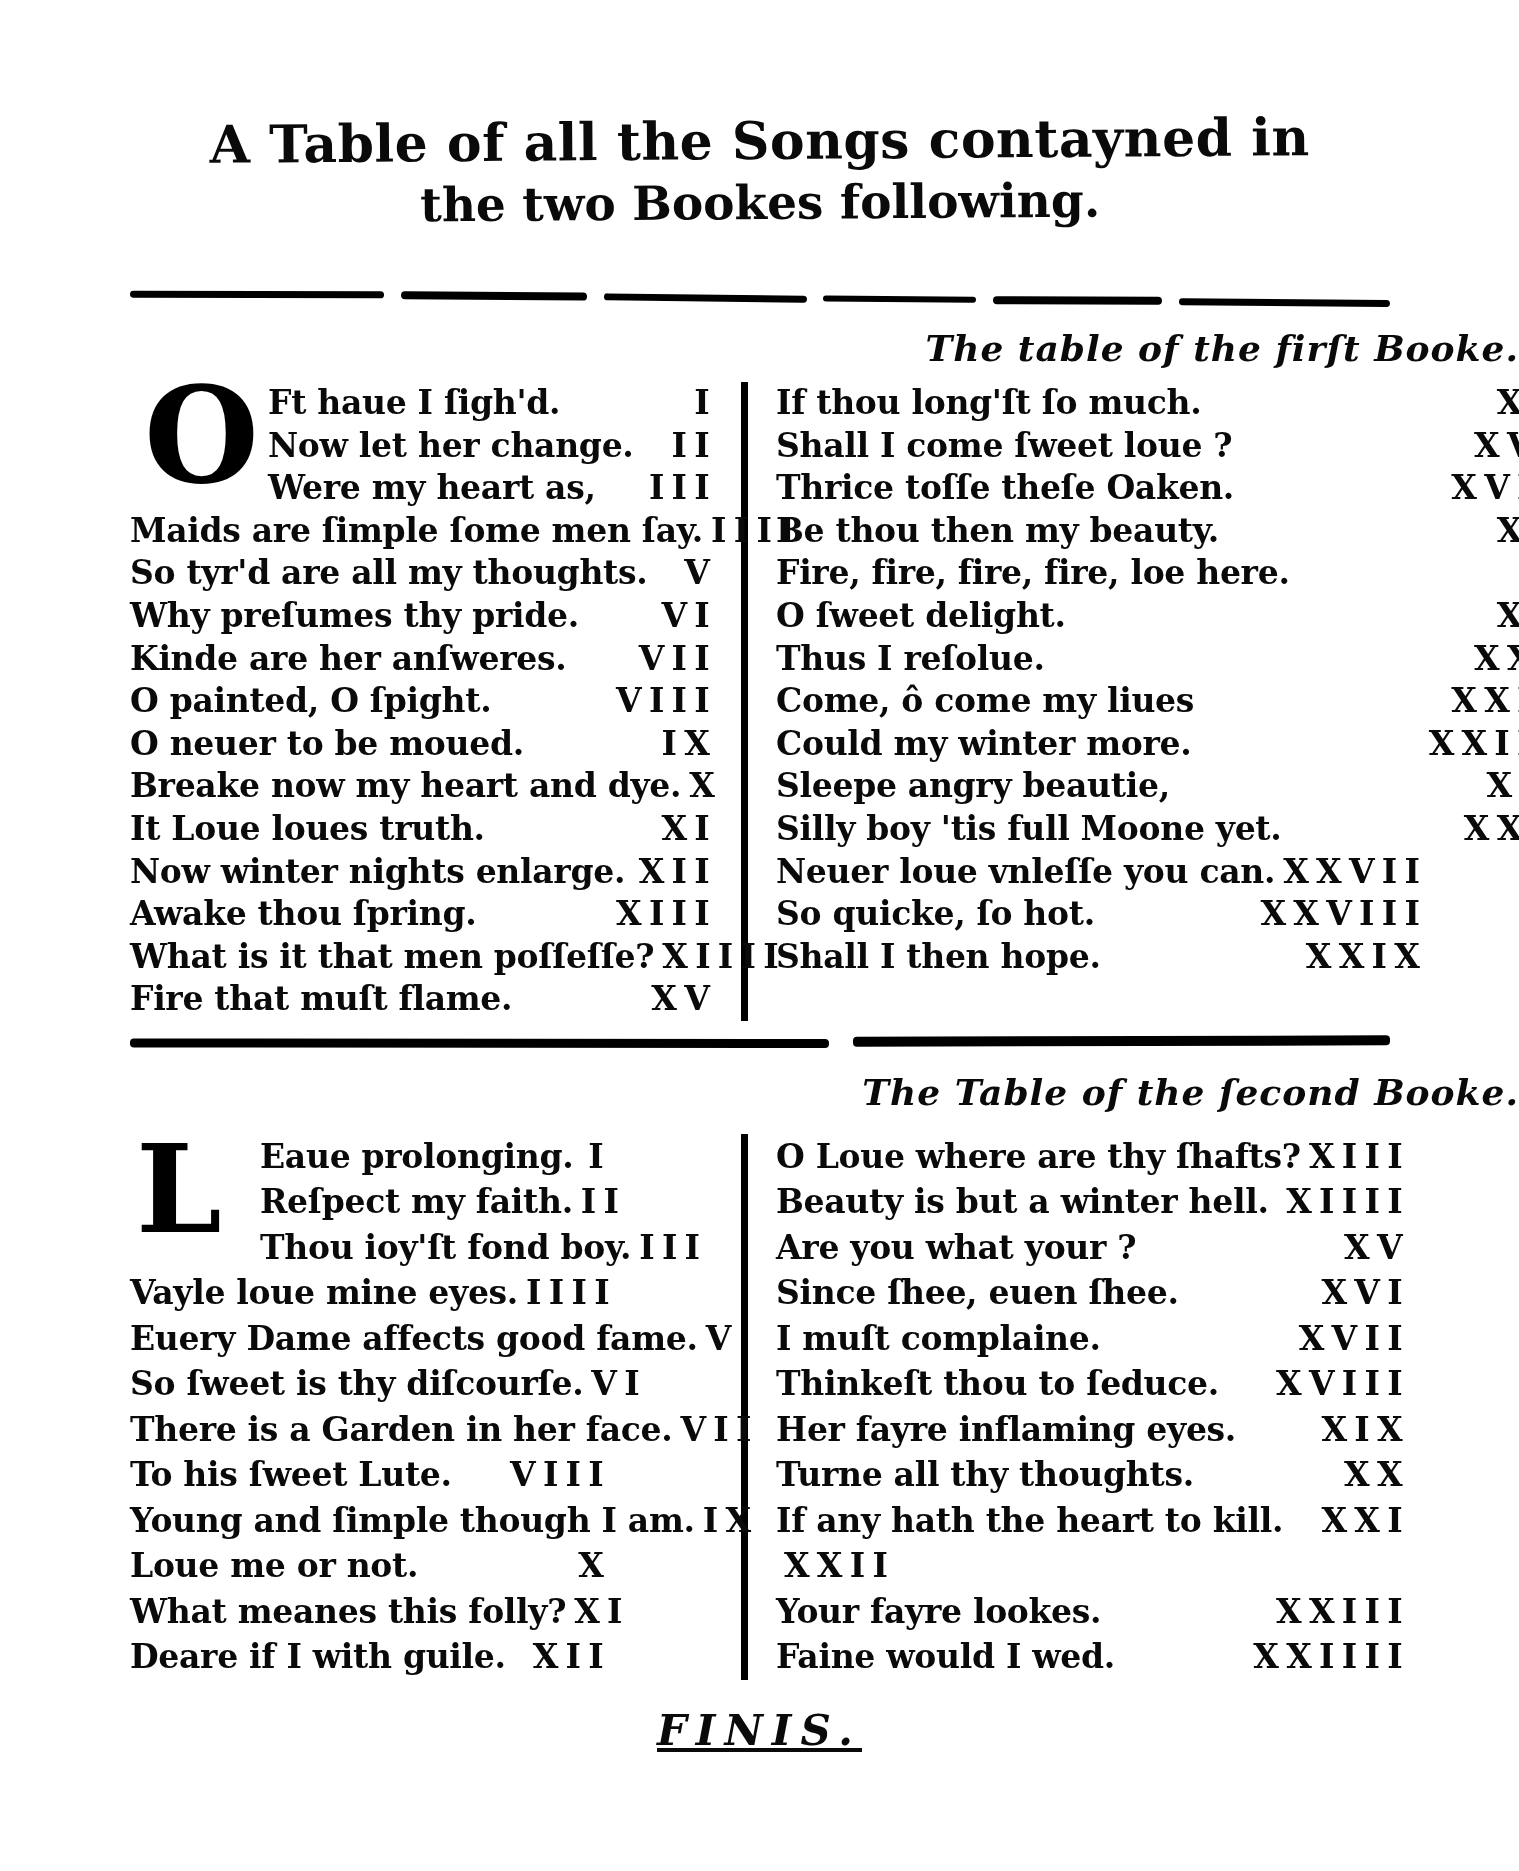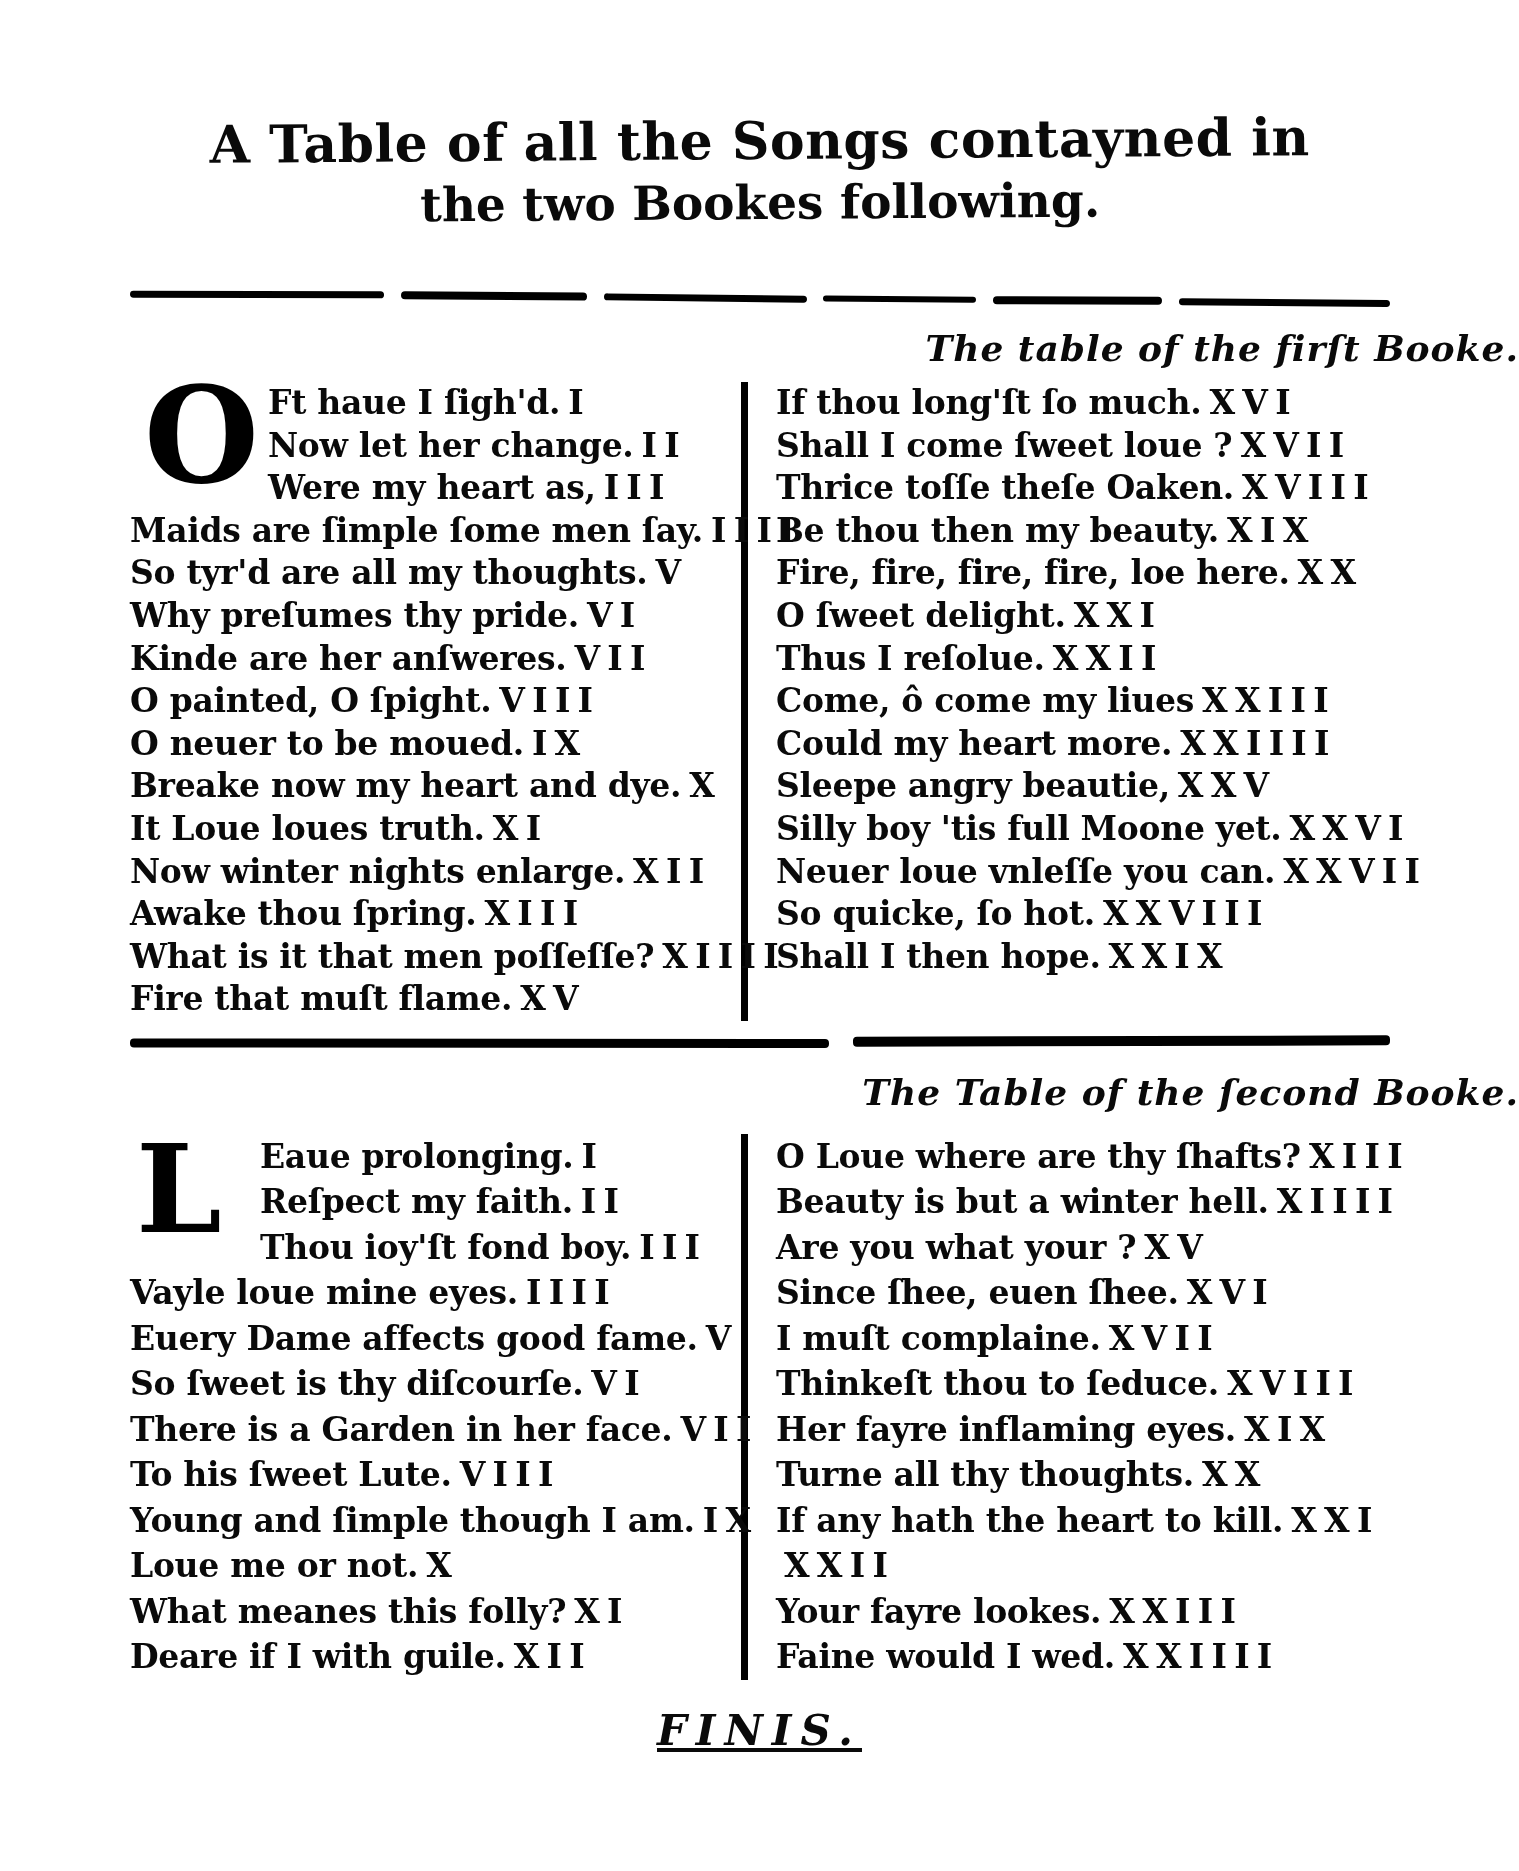--- a/index.html
+++ b/index.html
@@ -73,21 +73,21 @@
     grid-template-columns: 618px 1fr;
   }
   .booke-2 .songs-table { margin-top: 18px; }
   .col { position: relative; }
   .col-left  { border-right: 7px solid #000; padding-right: 24px; }
   .col-right { padding-left: 28px; }
 
   .entries { list-style: none; margin: 0; padding: 0; }
   li.entry {
     display: flex;
-    justify-content: flex-start;
+    justify-content: space-between;
     align-items: baseline;
     font-weight: bold;
     font-size: 33px;
     letter-spacing: -0.3px;
   }
   .booke-1 li.entry { line-height: 42.6px; }
   .booke-2 li.entry { line-height: 45.5px; }
 
   .song-title { white-space: nowrap; }
   .song-num {
@@ -263,21 +263,21 @@
               <span class="song-title">Thus I reſolue.</span>
               <span class="song-num">XXII</span>
             </li>
 
             <li class="entry">
               <span class="song-title">Come, ô come my liues</span>
               <span class="song-num">XXIII</span>
             </li>
 
             <li class="entry">
-              <span class="song-title">Could my heart more.</span>
+              <span class="song-title">Could my winter more.</span>
               <span class="song-num">XXIIII</span>
             </li>
 
             <li class="entry">
               <span class="song-title">Sleepe angry beautie,</span>
               <span class="song-num">XXV</span>
             </li>
 
             <li class="entry">
               <span class="song-title">Silly boy 'tis full Moone yet.</span>

